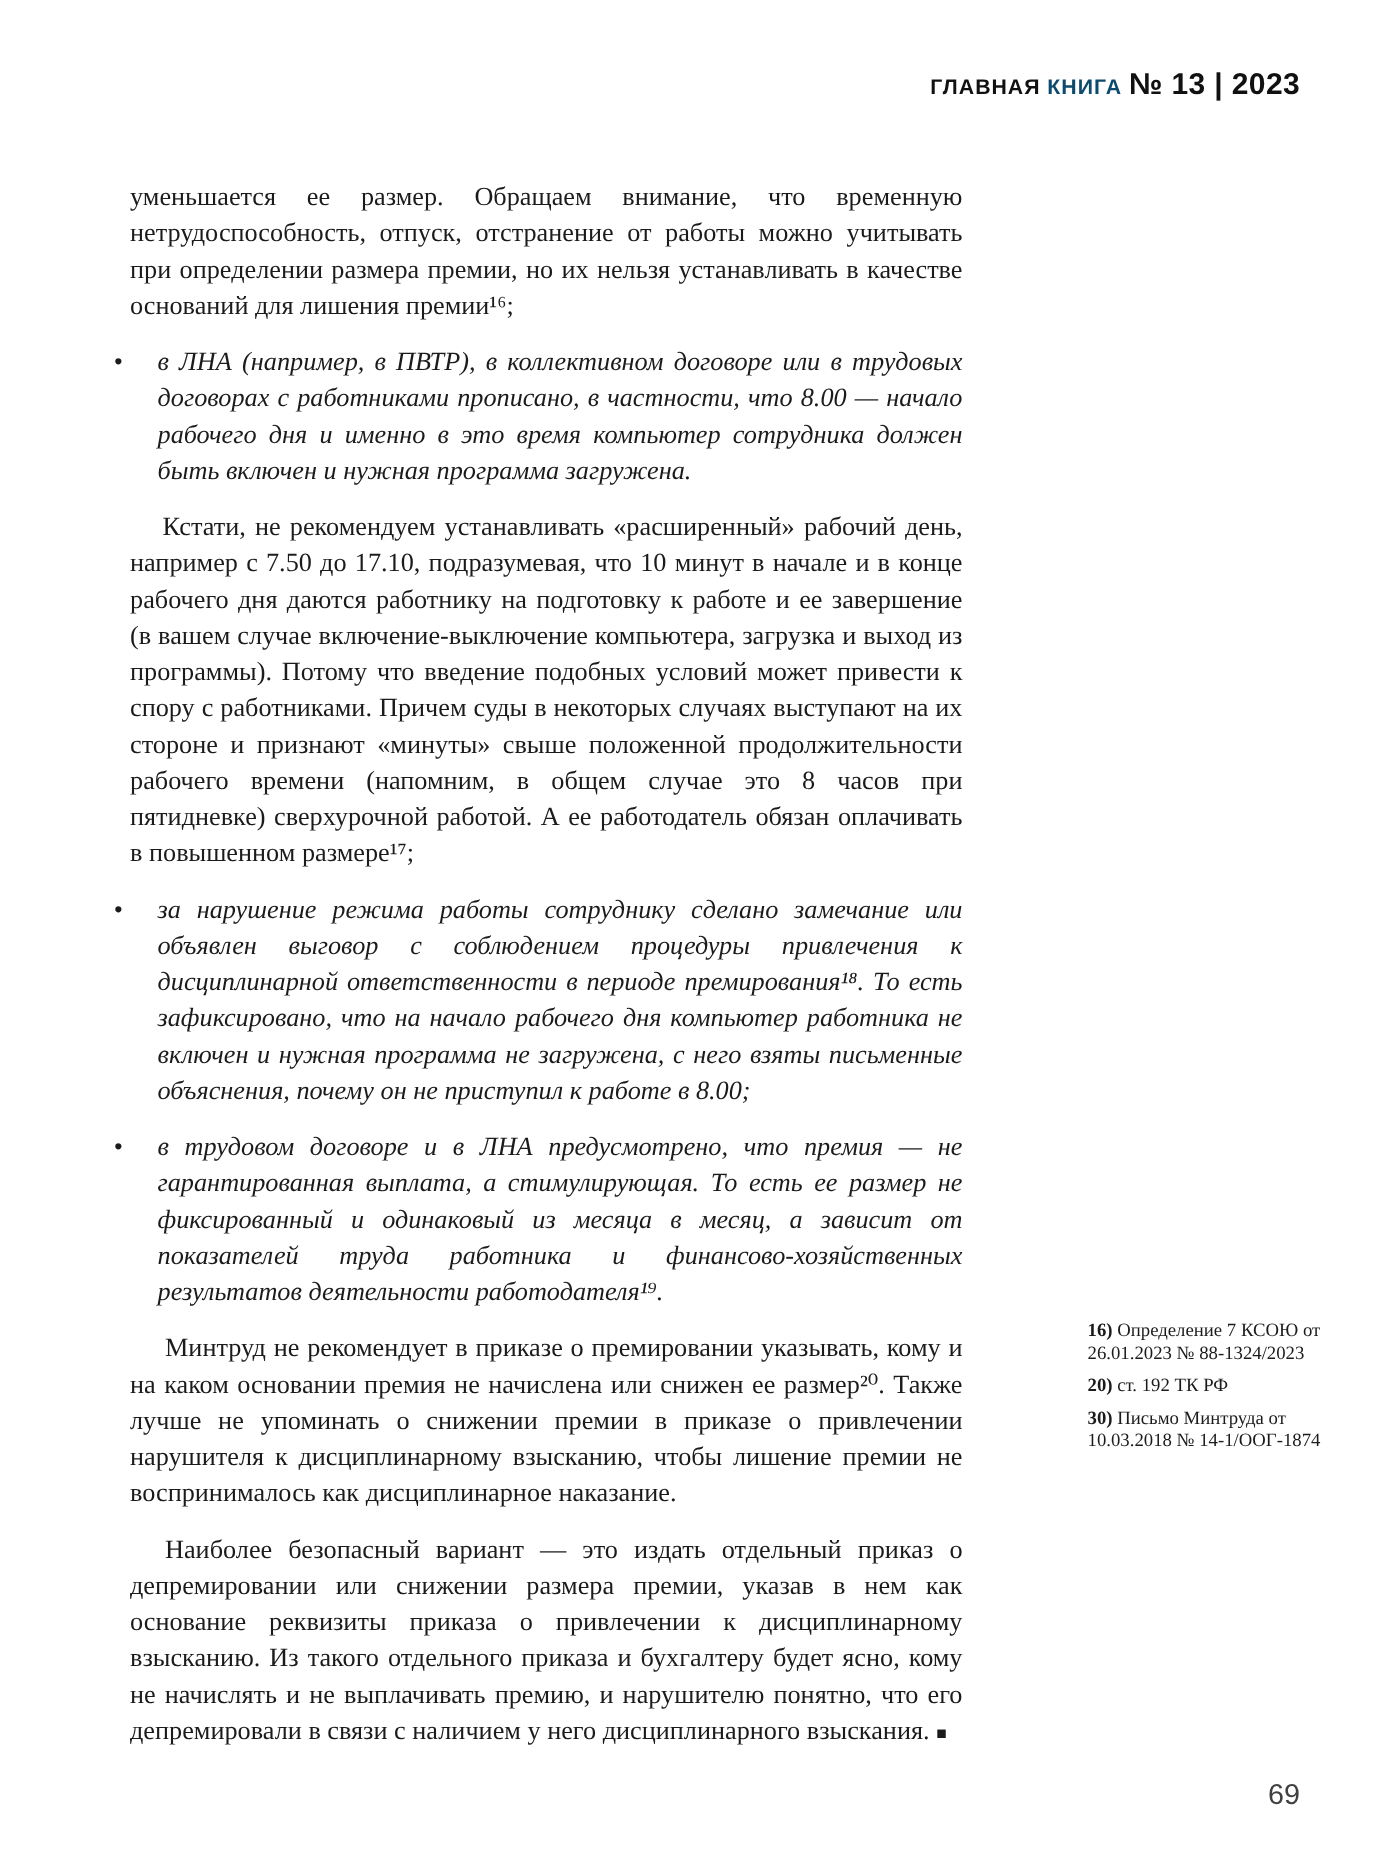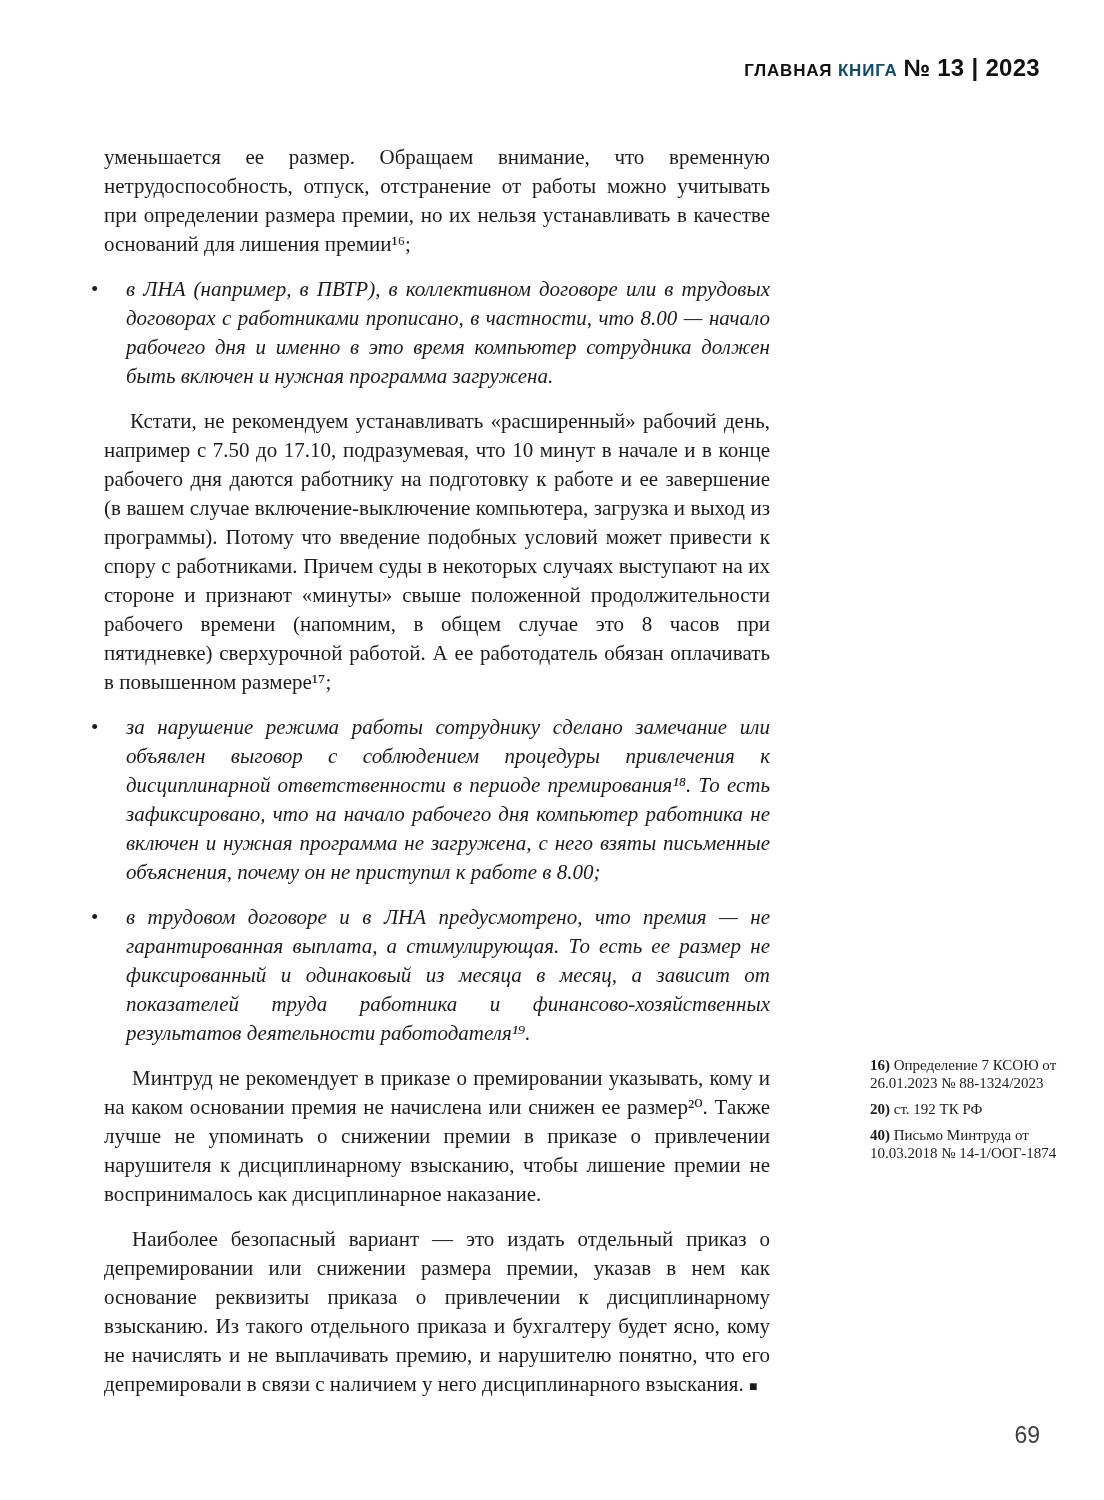--- a/index.html
+++ b/index.html
@@ -111,18 +111,18 @@
 
     <p class="para">Минтруд не рекомендует в приказе о премировании указывать, кому и на каком основании премия не начислена или снижен ее размер²⁰. Также лучше не упоминать о снижении премии в приказе о привлечении нарушителя к дисциплинарному взысканию, чтобы лишение премии не воспринималось как дисциплинарное наказание.</p>
 
     <p class="para"><span>Наиболее безопасный вариант — это издать отдельный приказ о депремировании или снижении размера премии, указав в нем как основание реквизиты приказа о привлечении к дисциплинарному взысканию. Из такого отдельного приказа и бухгалтеру будет ясно, кому не начислять и не выплачивать премию, и нарушителю понятно, что его депремировали в связи с наличием у него дисциплинарного взыскания.</span> <span class="endmark">■</span></p>
 
   </main>
 
   <aside class="footnotes">
     <p class="fn"><span class="fn-num">16)</span> <span>Определение 7 КСОЮ от 26.01.2023 № 88-1324/2023</span></p>
     <p class="fn"><span class="fn-num">20)</span> <span>ст. 192 ТК РФ</span></p>
-    <p class="fn"><span class="fn-num">40)</span> <span>Письмо Минтруда от 10.03.2018 № 14-1/ООГ-1874</span></p>
+    <p class="fn"><span class="fn-num">30)</span> <span>Письмо Минтруда от 10.03.2018 № 14-1/ООГ-1874</span></p>
   </aside>
 
   <div class="pagenum">69</div>
 
 </div>
 
 </body></html>

